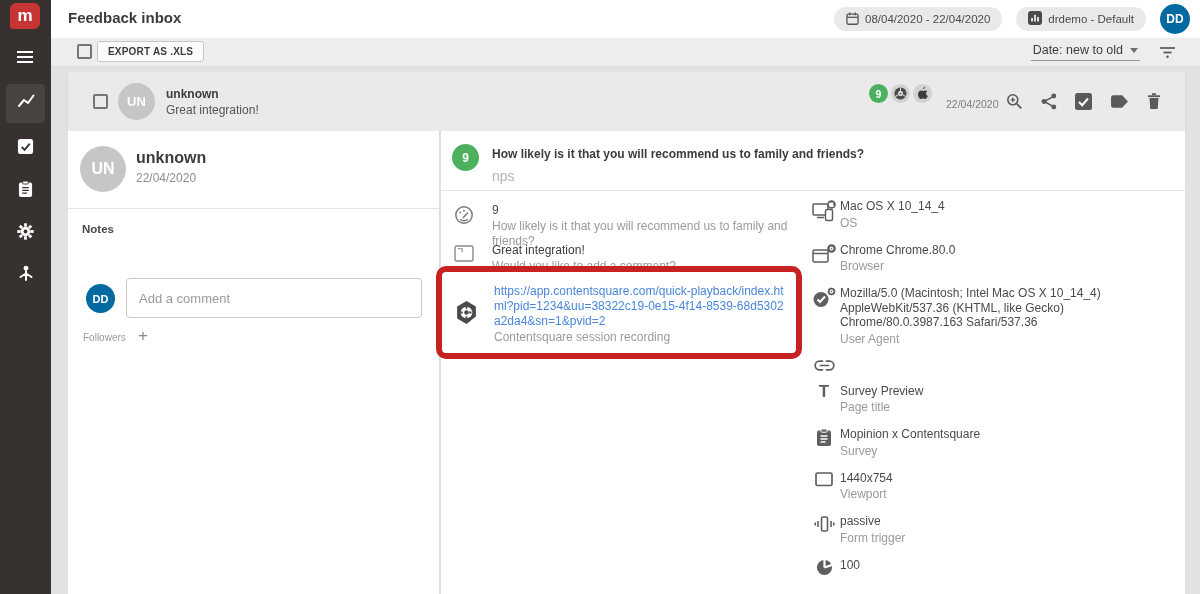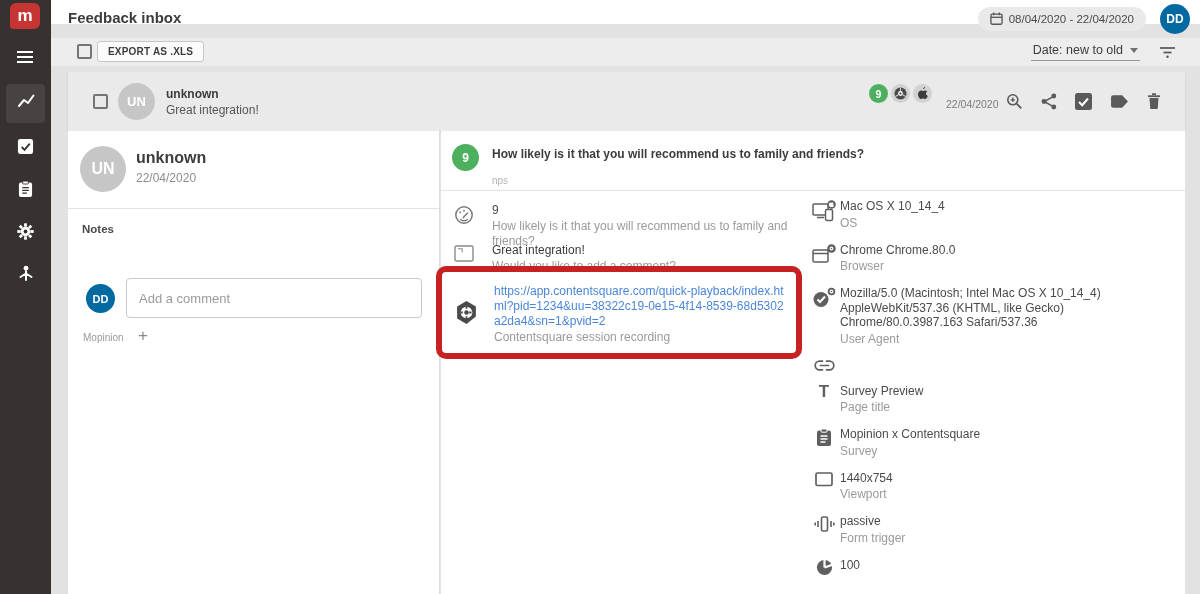--- a/index.html
+++ b/index.html
@@ -7,21 +7,21 @@
   body { font-family:"Liberation Sans", sans-serif; background:#e2e2e2; position:relative; color:#3c3c3c; }
 
   
   .sidebar { position:absolute; left:0; top:0; width:51px; height:594px; background:#37312f; z-index:5; }
   .logo { position:absolute; left:10px; top:3px; width:30px; height:26px; background:#c63434; border-radius:6px 6px 6px 3px; display:flex; align-items:center; justify-content:center; color:#fff; font-weight:bold; font-size:17px; }
   .hamburger { position:absolute; left:16px; top:50px; cursor:pointer; }
   .navitem { position:absolute; left:6px; width:39px; height:39px; display:flex; align-items:center; justify-content:center; border-radius:4px; cursor:pointer; }
   .navitem.active { background:#484241; }
 
   
-  .header { position:absolute; left:51px; top:0; width:1149px; height:24px; background:#ffffff;padding-left:45px; }
+  .header { position:absolute; left:51px; top:0; width:1149px; height:38px; background:#ffffff;padding-left:45px; }
   .page-title { position:absolute; left:17px; top:9px; font-size:15px; font-weight:700; color:#3c3c3c; }
   .hdr-right { position:absolute; right:10px; top:4px; display:flex; align-items:center; gap:14px; }
   .pill { height:24px; background:#e9e9e9; border-radius:13px; display:flex; align-items:center; gap:6px; padding:0 12px; font-size:11.5px; color:#4a4a4a; cursor:pointer; }
   .avatar { border-radius:50%; background:#0369a1; color:#fff; display:flex; align-items:center; justify-content:center; font-weight:bold; }
   .avatar.hdr { width:30px; height:30px; font-size:12px; }
 
   
   .toolbar { position:absolute; left:51px; top:38px; width:1149px; height:28px; background:#ededed; }
   .cbx { display:inline-block; width:15px; height:15px; border:2px solid #757575; border-radius:2px; background:transparent; cursor:pointer; }
   .toolbar .cbx { position:absolute; left:26px; top:6px; }
@@ -57,21 +57,21 @@
   .note-avatar { position:absolute; left:18px; top:153px; width:29px; height:29px; font-size:11px; }
   .comment-box { position:absolute; left:58px; top:147px; width:296px; height:40px; border:1px solid #c9c9c9; border-radius:4px; font-family:"Liberation Sans",sans-serif; font-size:13px; color:#3c3c3c; padding:0 12px; background:#fff; }
   .comment-box::placeholder { color:#9a9a9a; }
   .followers-lbl { position:absolute; left:15px; top:201px; font-size:10px; color:#9a9a9a; }
   .add-follower { position:absolute; left:70px; top:195px; font-size:17px; color:#8a8a8a; cursor:pointer; }
 
   
   .nps-head { position:absolute; left:11px; top:13px; display:flex; gap:13px; }
   .badge.nps-big { width:27px; height:27px; font-size:12px; }
   .nps-q { font-size:12px; font-weight:700; color:#3c3c3c; padding-top:3px; }
-  .nps-type { font-size:10px; color:#b3b3b3; margin-top:14px; }
+  .nps-type { font-size:14px; color:#b3b3b3; margin-top:7px; }
   .pr-divider { position:absolute; left:0; top:59px; width:100%; height:1px; background:#e3e3e3; }
 
   .ans-row { position:absolute; left:11px; width:370px; display:flex; gap:16px; }
   .ans-icon { width:24px; display:flex; justify-content:center; padding-top:2px; flex:none; }
   .ans-val { font-size:12px; color:#4a4a4a; line-height:15px; }
   .ans-lbl { font-size:12px; color:#9a9a9a; line-height:15px; margin-top:1px; }
   .link { color:#4a86d8; word-break:break-all; }
 
   .highlight-box { position:absolute; left:-5px; top:135px; width:366px; height:93px; border:6px solid #c62222; border-radius:10px; background:#fff; display:flex; gap:16px; padding:12px 10px 0 12px; }
 
@@ -140,20 +140,27 @@
   <div class="page-title">Feedback inbox</div>
   <div class="hdr-right">
     <div class="pill">
       <span><svg width="13" height="13" viewBox="0 0 14 14">
             <rect x="1" y="2.2" width="12" height="11" rx="1.5" fill="none" stroke="#555" stroke-width="1.4"></rect>
             <path d="M1 5.7h12" stroke="#555" stroke-width="1.4"></path>
             <path d="M4 .5v3M10 .5v3" stroke="#555" stroke-width="1.4"></path>
           </svg></span>
       <span>08/04/2020 - 22/04/2020</span>
     </div>
+    <div class="pill">
+      <span><svg width="14" height="14" viewBox="0 0 14 14">
+            <rect width="14" height="14" rx="3" fill="#4a4a4a"></rect>
+            <path d="M4 10.5V7M7 10.5V3.8M10 10.5V6" stroke="#fff" stroke-width="1.6"></path>
+          </svg></span>
+      <span>drdemo - Default</span>
+    </div>
     <div class="avatar hdr">
         <span>DD</span>
       </div>
   </div>
 </div>
 
 <div class="toolbar">
   <span class="cbx"></span>
   <button class="export-btn">EXPORT AS .XLS</button>
   <div class="sort-ctl">
@@ -236,21 +243,21 @@
       <span>UN</span>
     </div>
   <div class="du-name">unknown</div>
   <div class="du-date">22/04/2020</div>
   <div class="pl-divider"></div>
   <div class="notes-title">Notes</div>
   <div class="avatar note-avatar">
       <span>DD</span>
     </div>
   <input class="comment-box" type="text" placeholder="Add a comment" style="">
-  <div class="followers-lbl">Mopinion</div>
+  <div class="followers-lbl">Followers</div>
   <div class="add-follower">+</div>
 </div>
 
 <div class="panel-right">
 
   <div class="nps-head">
     <div class="badge nps nps-big">9</div>
     <div>
       <div class="nps-q">How likely is it that you will recommend us to family and friends?</div>
       <div class="nps-type">nps</div>

